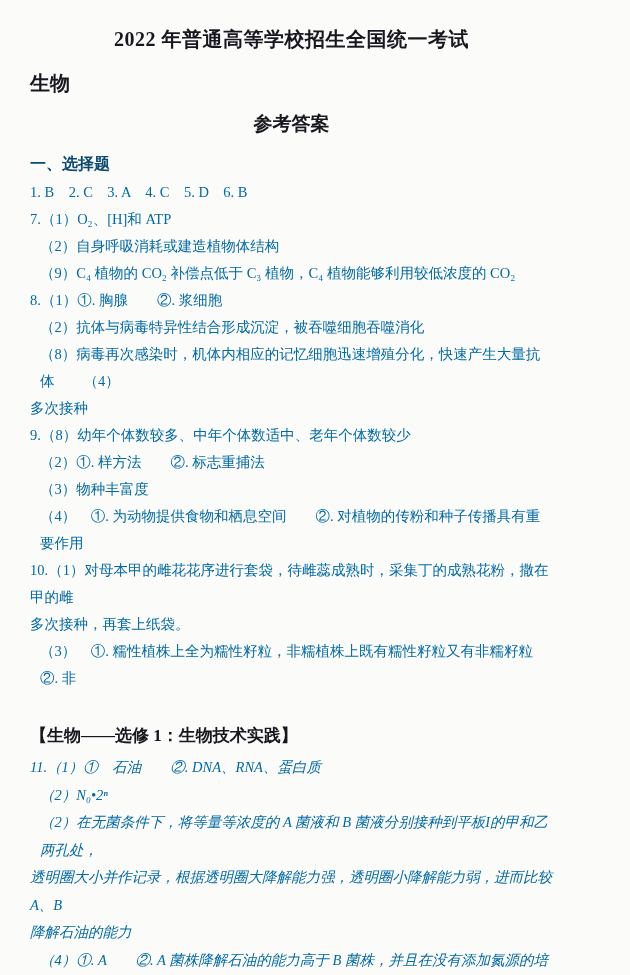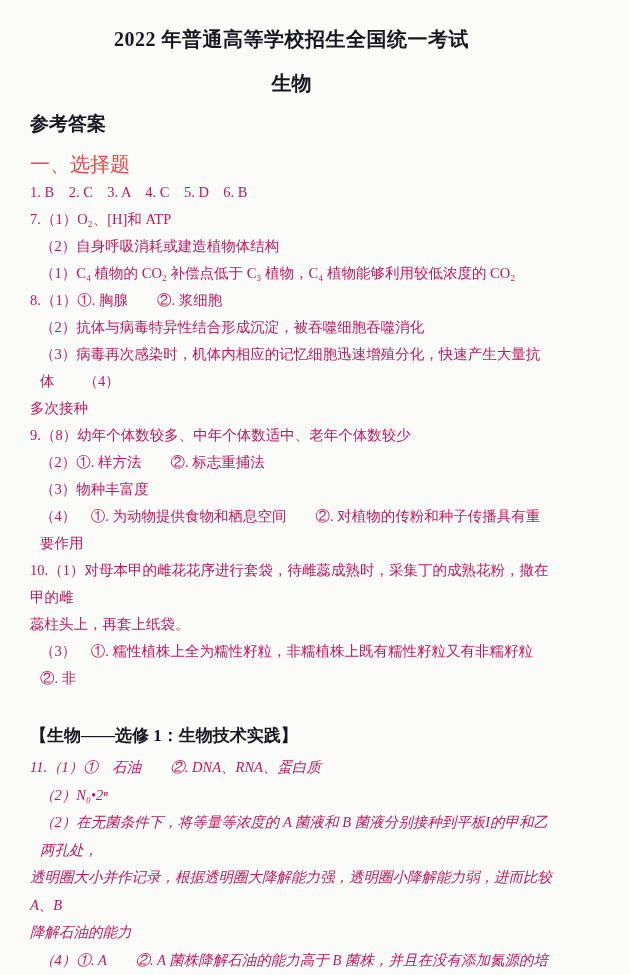--- a/index.html
+++ b/index.html
@@ -22,82 +22,82 @@
     margin: 0;
     text-align: center;
     font-size: 20px;
     font-weight: bold;
     color: #17171f;
     line-height: 26px;
     letter-spacing: 0.5px;
   }
   .doc-subject {
     margin: 18px 0 0 0;
-    text-align: center;
+    text-align: left;
     font-size: 20px;
     font-weight: bold;
     color: #17171f;
     line-height: 26px;
   }
   .doc-anskey {
     margin: 15px 0 0 0;
-    text-align: left;
+    text-align: center;
     font-size: 19px;
     font-weight: bold;
     color: #17171f;
     line-height: 26px;
   }
   .sec-heading {
     margin: 15px 0 3px 0;
-    font-size: 20px;
-    font-weight: normal;
-    color: #ef4444;
+    font-size: 16px;
+    font-weight: bold;
+    color: #0c4a6e;
     line-height: 24px;
   }
   .sec-heading2 {
     margin: 31px 0 5px 0;
     font-size: 17px;
     font-weight: bold;
     color: #17171f;
     line-height: 26px;
   }
   .ln {
     font-size: 14.5px;
     line-height: 27px;
     white-space: pre-wrap;
-    color: #be185d;
+    color: #0369a1;
   }
   .ln2 { line-height: 27.5px; font-style: italic; }
   .sub { padding-left: 10px; }
 </style>
 </head>
 <body>
 
 <div class="page">
 
   <h1 class="doc-title">2022 年普通高等学校招生全国统一考试</h1>
   <h2 class="doc-subject">生物</h2>
   <h2 class="doc-anskey">参考答案</h2>
 
   <div class="sec-heading">一、选择题</div>
 
   <div class="ln">1. B　2. C　3. A　4. C　5. D　6. B</div>
   <div class="ln">7.（1）O₂、[H]和 ATP</div>
   <div class="ln sub">（2）自身呼吸消耗或建造植物体结构</div>
-  <div class="ln sub">（1）C₄ 植物的 CO₂ 补偿点低于 C₃ 植物，C₄ 植物能够利用较低浓度的 CO₂</div>
+  <div class="ln sub">（9）C₄ 植物的 CO₂ 补偿点低于 C₃ 植物，C₄ 植物能够利用较低浓度的 CO₂</div>
   <div class="ln">8.（1）①. 胸腺　　②. 浆细胞</div>
   <div class="ln sub">（2）抗体与病毒特异性结合形成沉淀，被吞噬细胞吞噬消化</div>
-  <div class="ln sub">（3）病毒再次感染时，机体内相应的记忆细胞迅速增殖分化，快速产生大量抗体　　（4）</div>
+  <div class="ln sub">（8）病毒再次感染时，机体内相应的记忆细胞迅速增殖分化，快速产生大量抗体　　（4）</div>
   <div class="ln">多次接种</div>
   <div class="ln">9.（8）幼年个体数较多、中年个体数适中、老年个体数较少</div>
   <div class="ln sub">（2）①. 样方法　　②. 标志重捕法</div>
   <div class="ln sub">（3）物种丰富度</div>
   <div class="ln sub">（4）　①. 为动物提供食物和栖息空间　　②. 对植物的传粉和种子传播具有重要作用</div>
   <div class="ln">10.（1）对母本甲的雌花花序进行套袋，待雌蕊成熟时，采集丁的成熟花粉，撒在甲的雌</div>
-  <div class="ln">蕊柱头上，再套上纸袋。</div>
+  <div class="ln">多次接种，再套上纸袋。</div>
   <div class="ln sub">（3）　①. 糯性植株上全为糯性籽粒，非糯植株上既有糯性籽粒又有非糯籽粒　　②. 非</div>
 
   <div class="sec-heading2">【生物——选修 1：生物技术实践】</div>
 
   <div class="ln ln2">11.（1）①　石油　　②. DNA、RNA、蛋白质</div>
   <div class="ln ln2 sub">（2）N₀•2ⁿ</div>
   <div class="ln ln2 sub">（2）在无菌条件下，将等量等浓度的 A 菌液和 B 菌液分别接种到平板I的甲和乙两孔处，</div>
   <div class="ln ln2">透明圈大小并作记录，根据透明圈大降解能力强，透明圈小降解能力弱，进而比较 A、B</div>
   <div class="ln ln2">降解石油的能力</div>
   <div class="ln ln2 sub">（4）①. A　　②. A 菌株降解石油的能力高于 B 菌株，并且在没有添加氮源的培养基中也</div>

